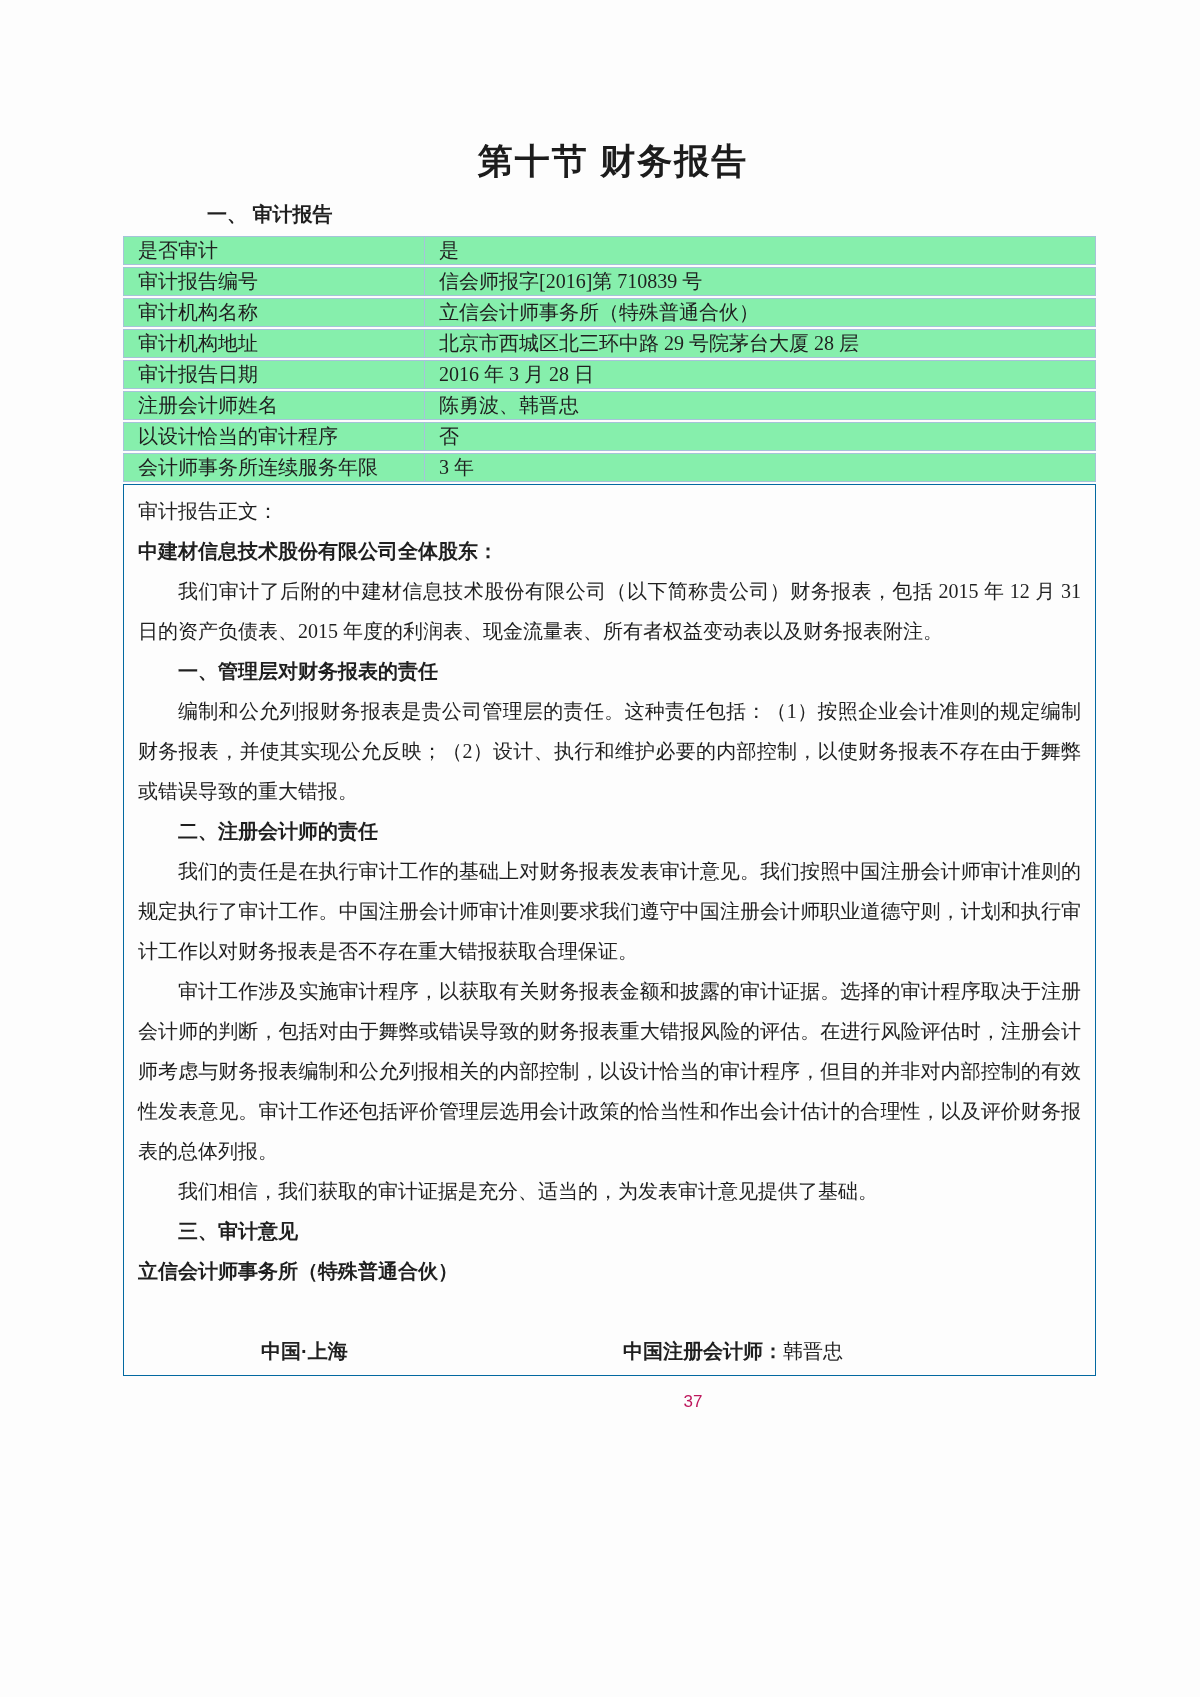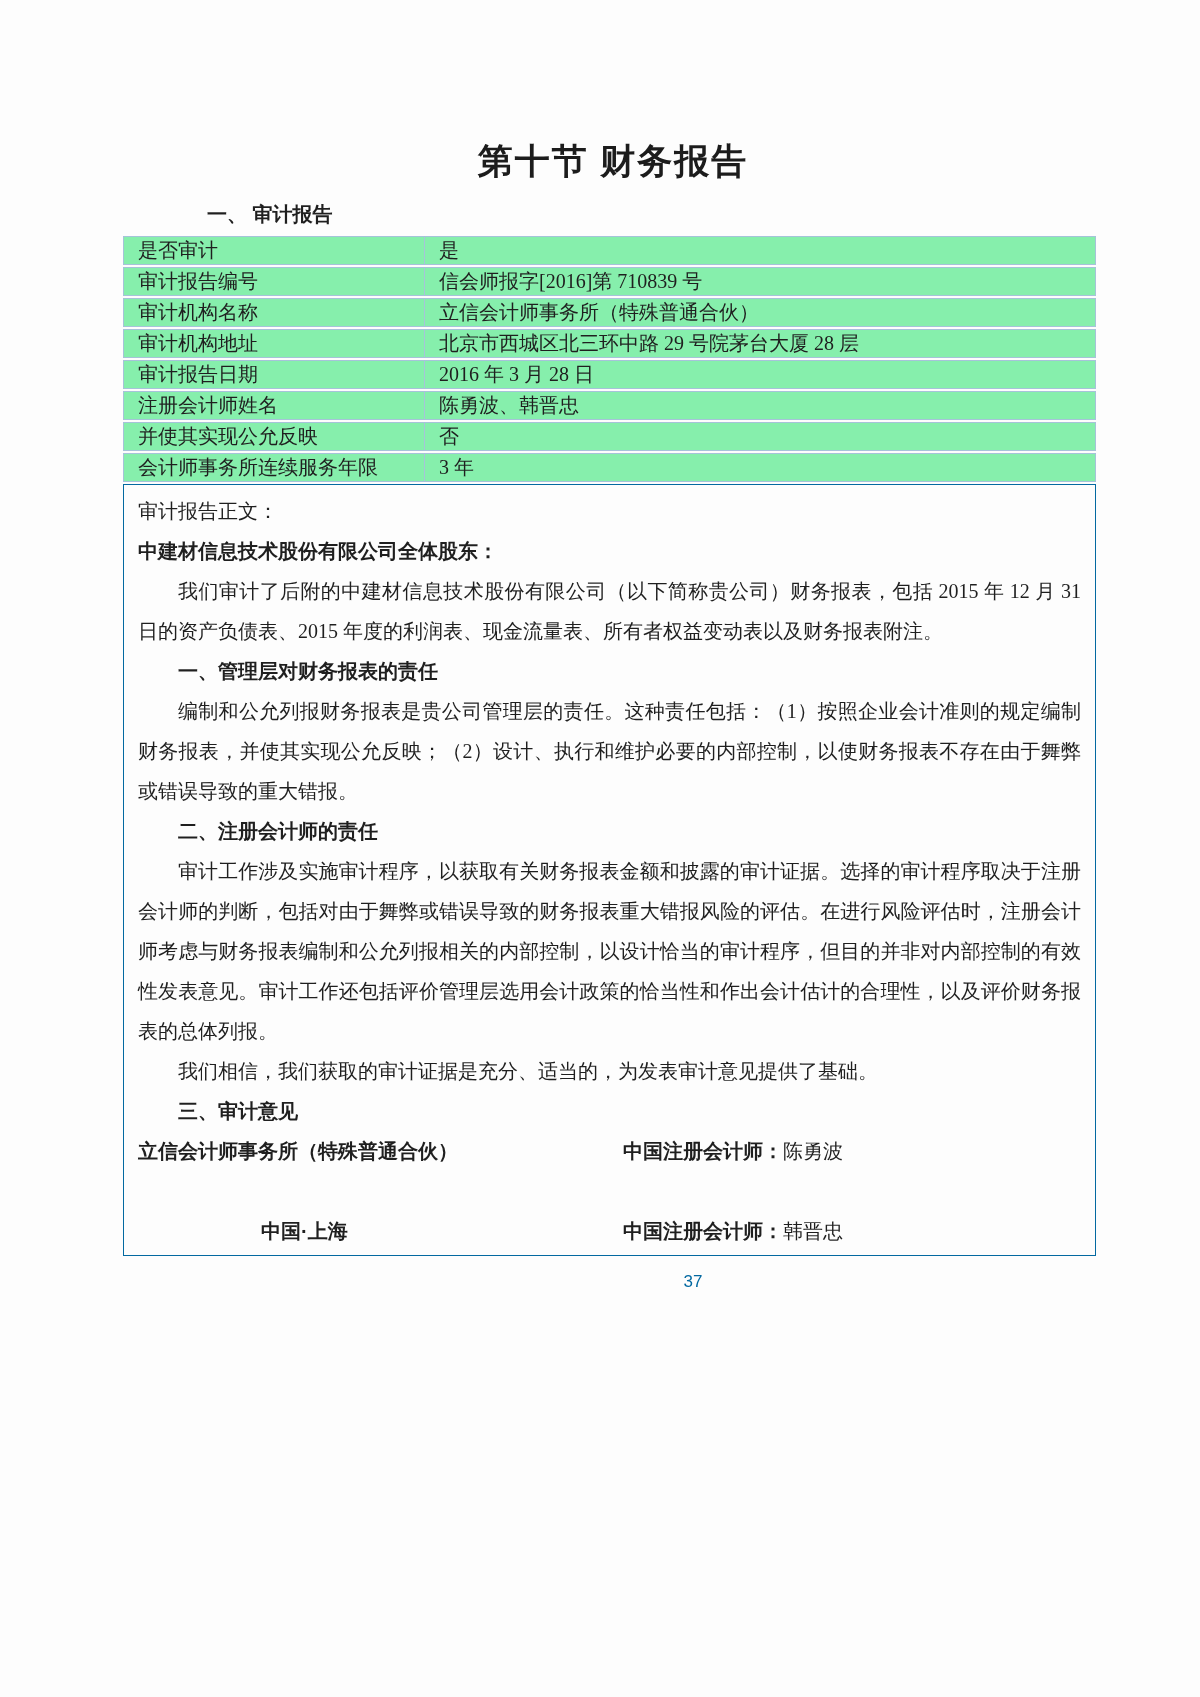--- a/index.html
+++ b/index.html
@@ -71,21 +71,21 @@
   .sig-row.second .sig-left { padding-left: 123px; }
   .sig-name { font-family: "Liberation Serif", "DejaVu Serif", serif; font-weight: normal; }
   .date-row { height: 40px; text-align: right; }
 
   .page-number {
     margin-top: 16px;
     padding-left: 160px;
     text-align: center;
     font-family: "Liberation Sans", "DejaVu Sans", sans-serif;
     font-size: 17px;
-    color: #0369a1;
+    color: #be185d;
   }
 </style>
 </head>
 <body>
 
 <div class="page">
 
   <h1 class="title">第十节 财务报告</h1>
 
   <div class="section-heading hs">一、 审计报告</div>
@@ -110,44 +110,44 @@
       </tr>
       <tr>
         <td class="cell-label">审计报告日期</td>
         <td class="cell-value">2016 年 3 月 28 日</td>
       </tr>
       <tr>
         <td class="cell-label">注册会计师姓名</td>
         <td class="cell-value">陈勇波、韩晋忠</td>
       </tr>
       <tr>
-        <td class="cell-label">并使其实现公允反映</td>
+        <td class="cell-label">以设计恰当的审计程序</td>
         <td class="cell-value">否</td>
       </tr>
       <tr>
         <td class="cell-label">会计师事务所连续服务年限</td>
         <td class="cell-value">3 年</td>
       </tr>
     </tbody>
   </table>
 
   <div class="report-box">
     <p>审计报告正文：</p>
     <p class="hs">中建材信息技术股份有限公司全体股东：</p>
     <p class="para">我们审计了后附的中建材信息技术股份有限公司（以下简称贵公司）财务报表，包括 2015 年 12 月 31 日的资产负债表、2015 年度的利润表、现金流量表、所有者权益变动表以及财务报表附注。</p>
     <p class="b-heading hs">一、管理层对财务报表的责任</p>
     <p class="para">编制和公允列报财务报表是贵公司管理层的责任。这种责任包括：（1）按照企业会计准则的规定编制财务报表，并使其实现公允反映；（2）设计、执行和维护必要的内部控制，以使财务报表不存在由于舞弊或错误导致的重大错报。</p>
     <p class="b-heading hs">二、注册会计师的责任</p>
+    <p class="para">我们的责任是在执行审计工作的基础上对财务报表发表审计意见。我们按照中国注册会计师审计准则的规定执行了审计工作。中国注册会计师审计准则要求我们遵守中国注册会计师职业道德守则，计划和执行审计工作以对财务报表是否不存在重大错报获取合理保证。</p>
     <p class="para">审计工作涉及实施审计程序，以获取有关财务报表金额和披露的审计证据。选择的审计程序取决于注册会计师的判断，包括对由于舞弊或错误导致的财务报表重大错报风险的评估。在进行风险评估时，注册会计师考虑与财务报表编制和公允列报相关的内部控制，以设计恰当的审计程序，但目的并非对内部控制的有效性发表意见。审计工作还包括评价管理层选用会计政策的恰当性和作出会计估计的合理性，以及评价财务报表的总体列报。</p>
     <p class="para">我们相信，我们获取的审计证据是充分、适当的，为发表审计意见提供了基础。</p>
     <p class="b-heading hs">三、审计意见</p>
 
     <div class="sig-row">
       <span class="sig-left hs">立信会计师事务所（特殊普通合伙）</span>
-      <span class="sig-right"><span class="hs">中国注册会计师：</span><span class="sig-name">陈勇波</span></span>
     </div>
     <div class="sig-row second">
       <span class="sig-left hs">中国·上海</span>
       <span class="sig-right"><span class="hs">中国注册会计师：</span><span class="sig-name">韩晋忠</span></span>
     </div>
   </div>
 
   <div class="page-number">37</div>
 
 </div>

